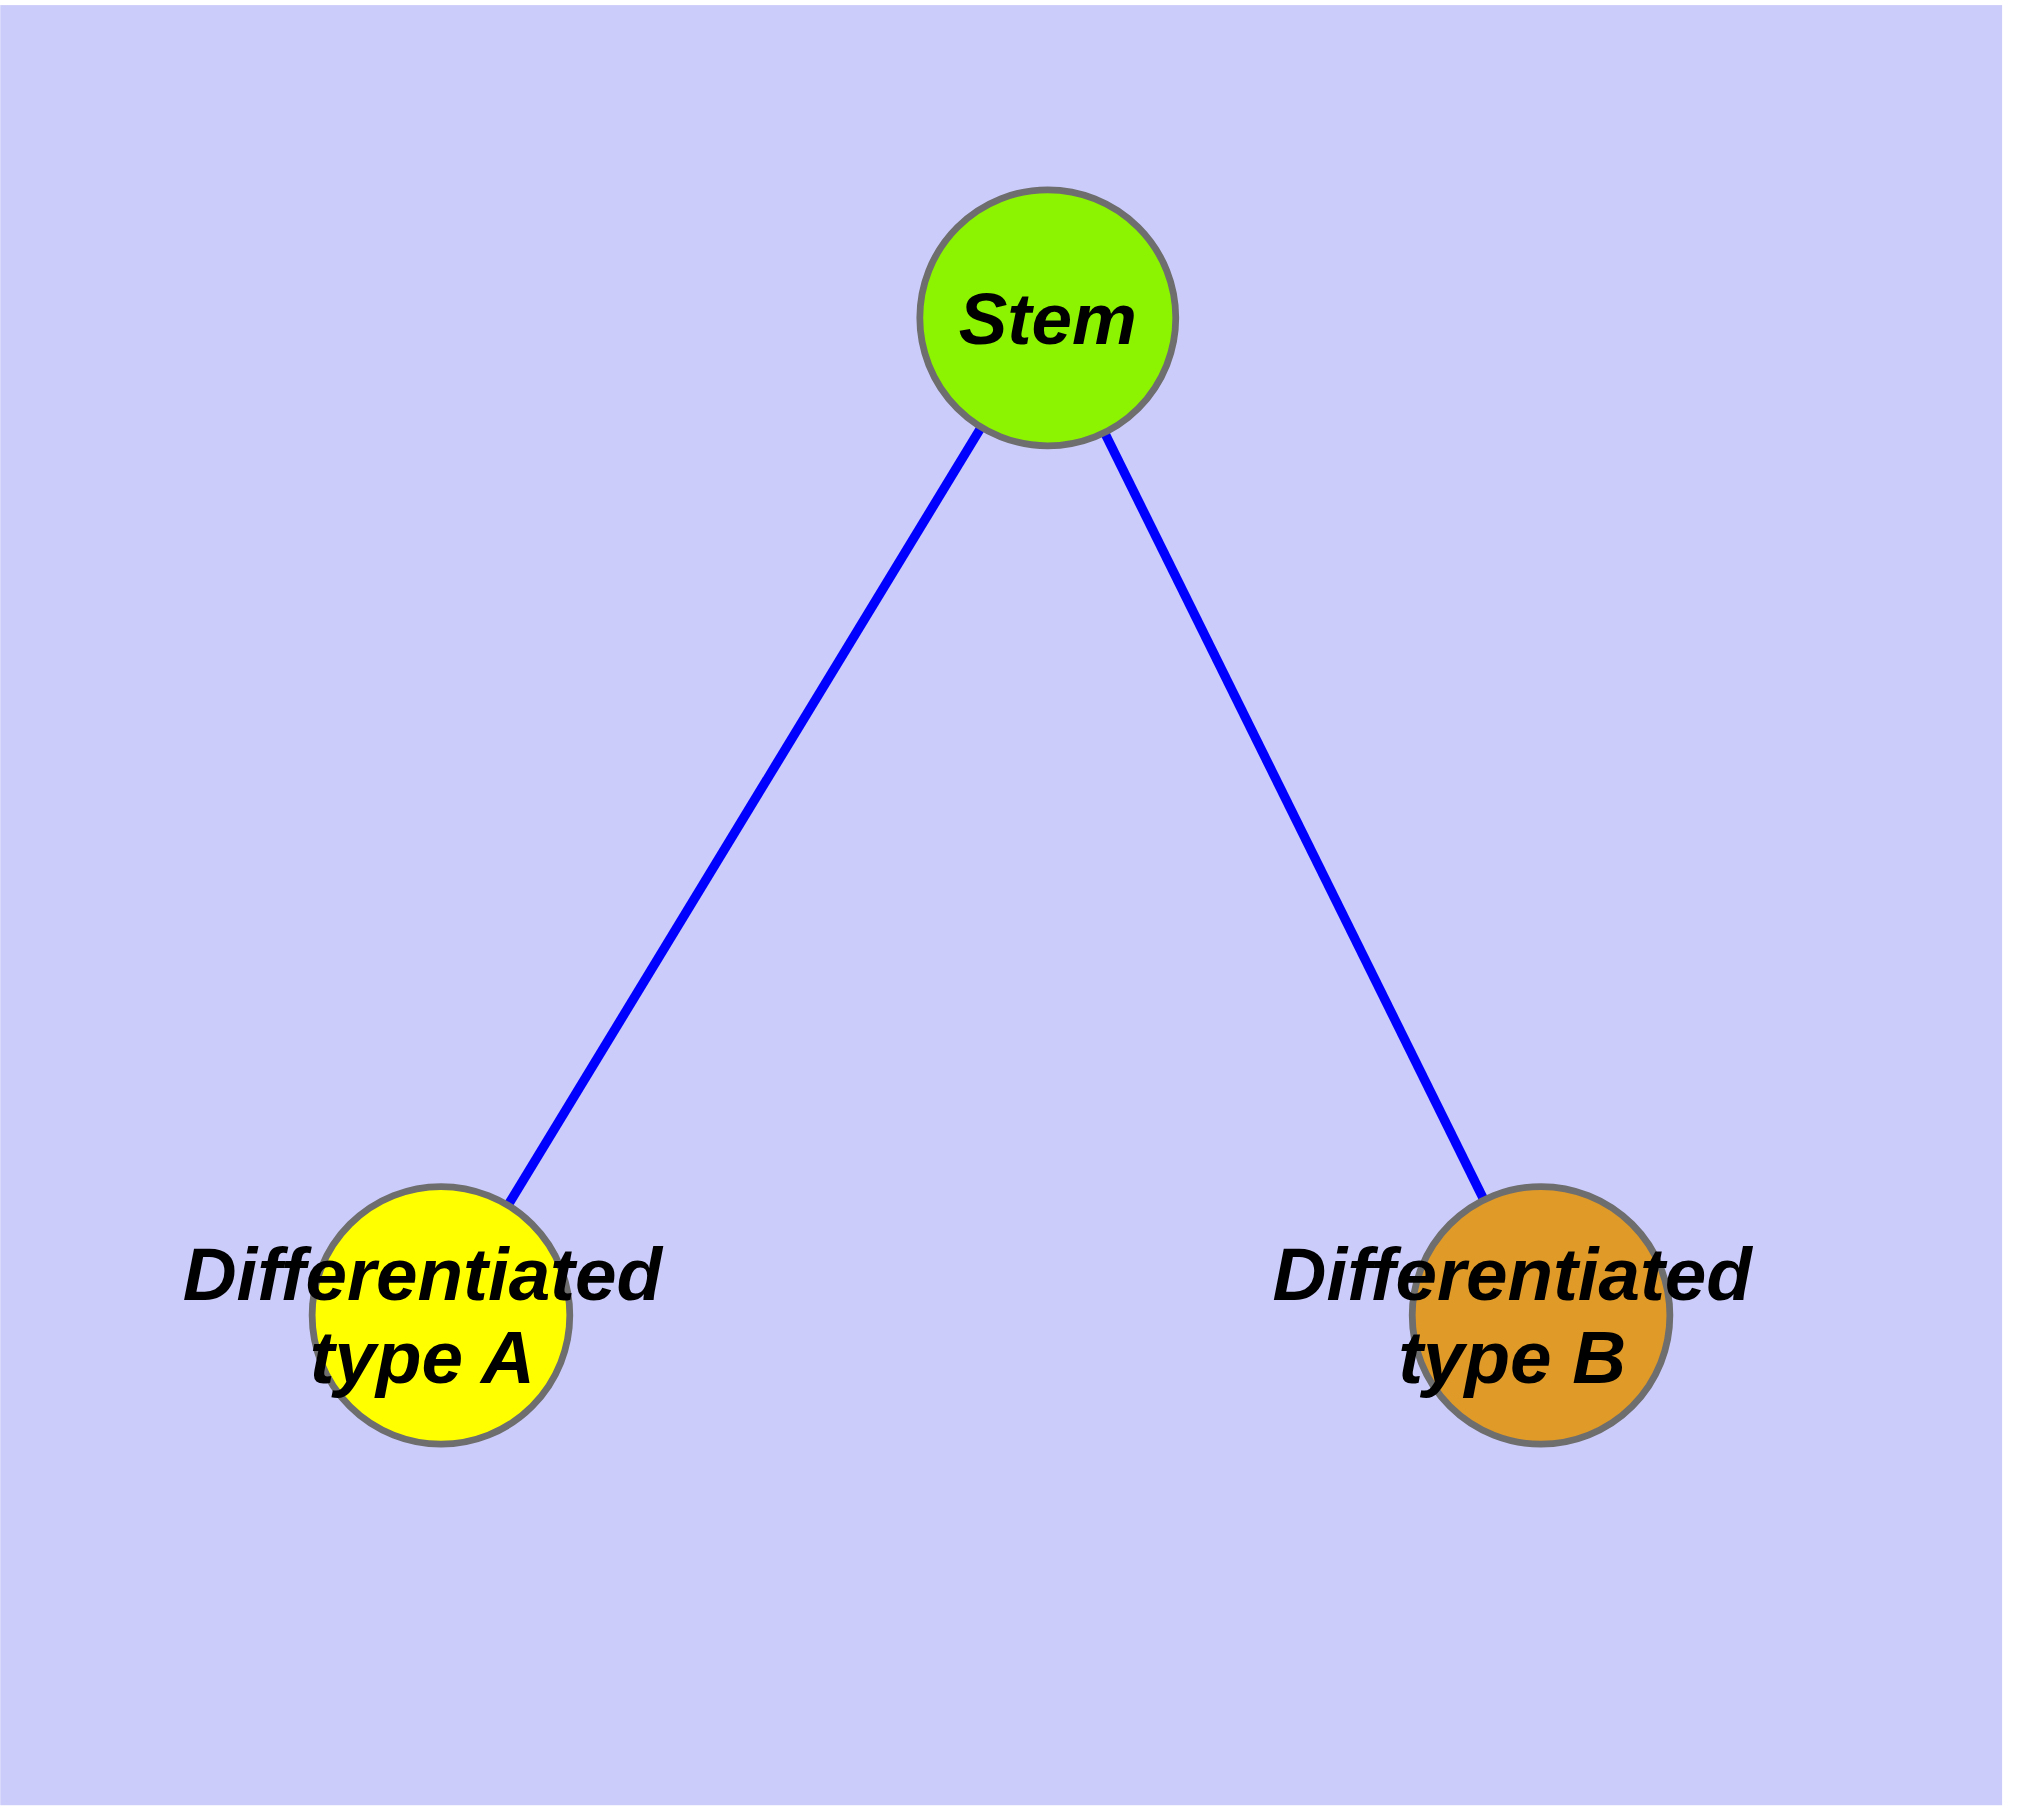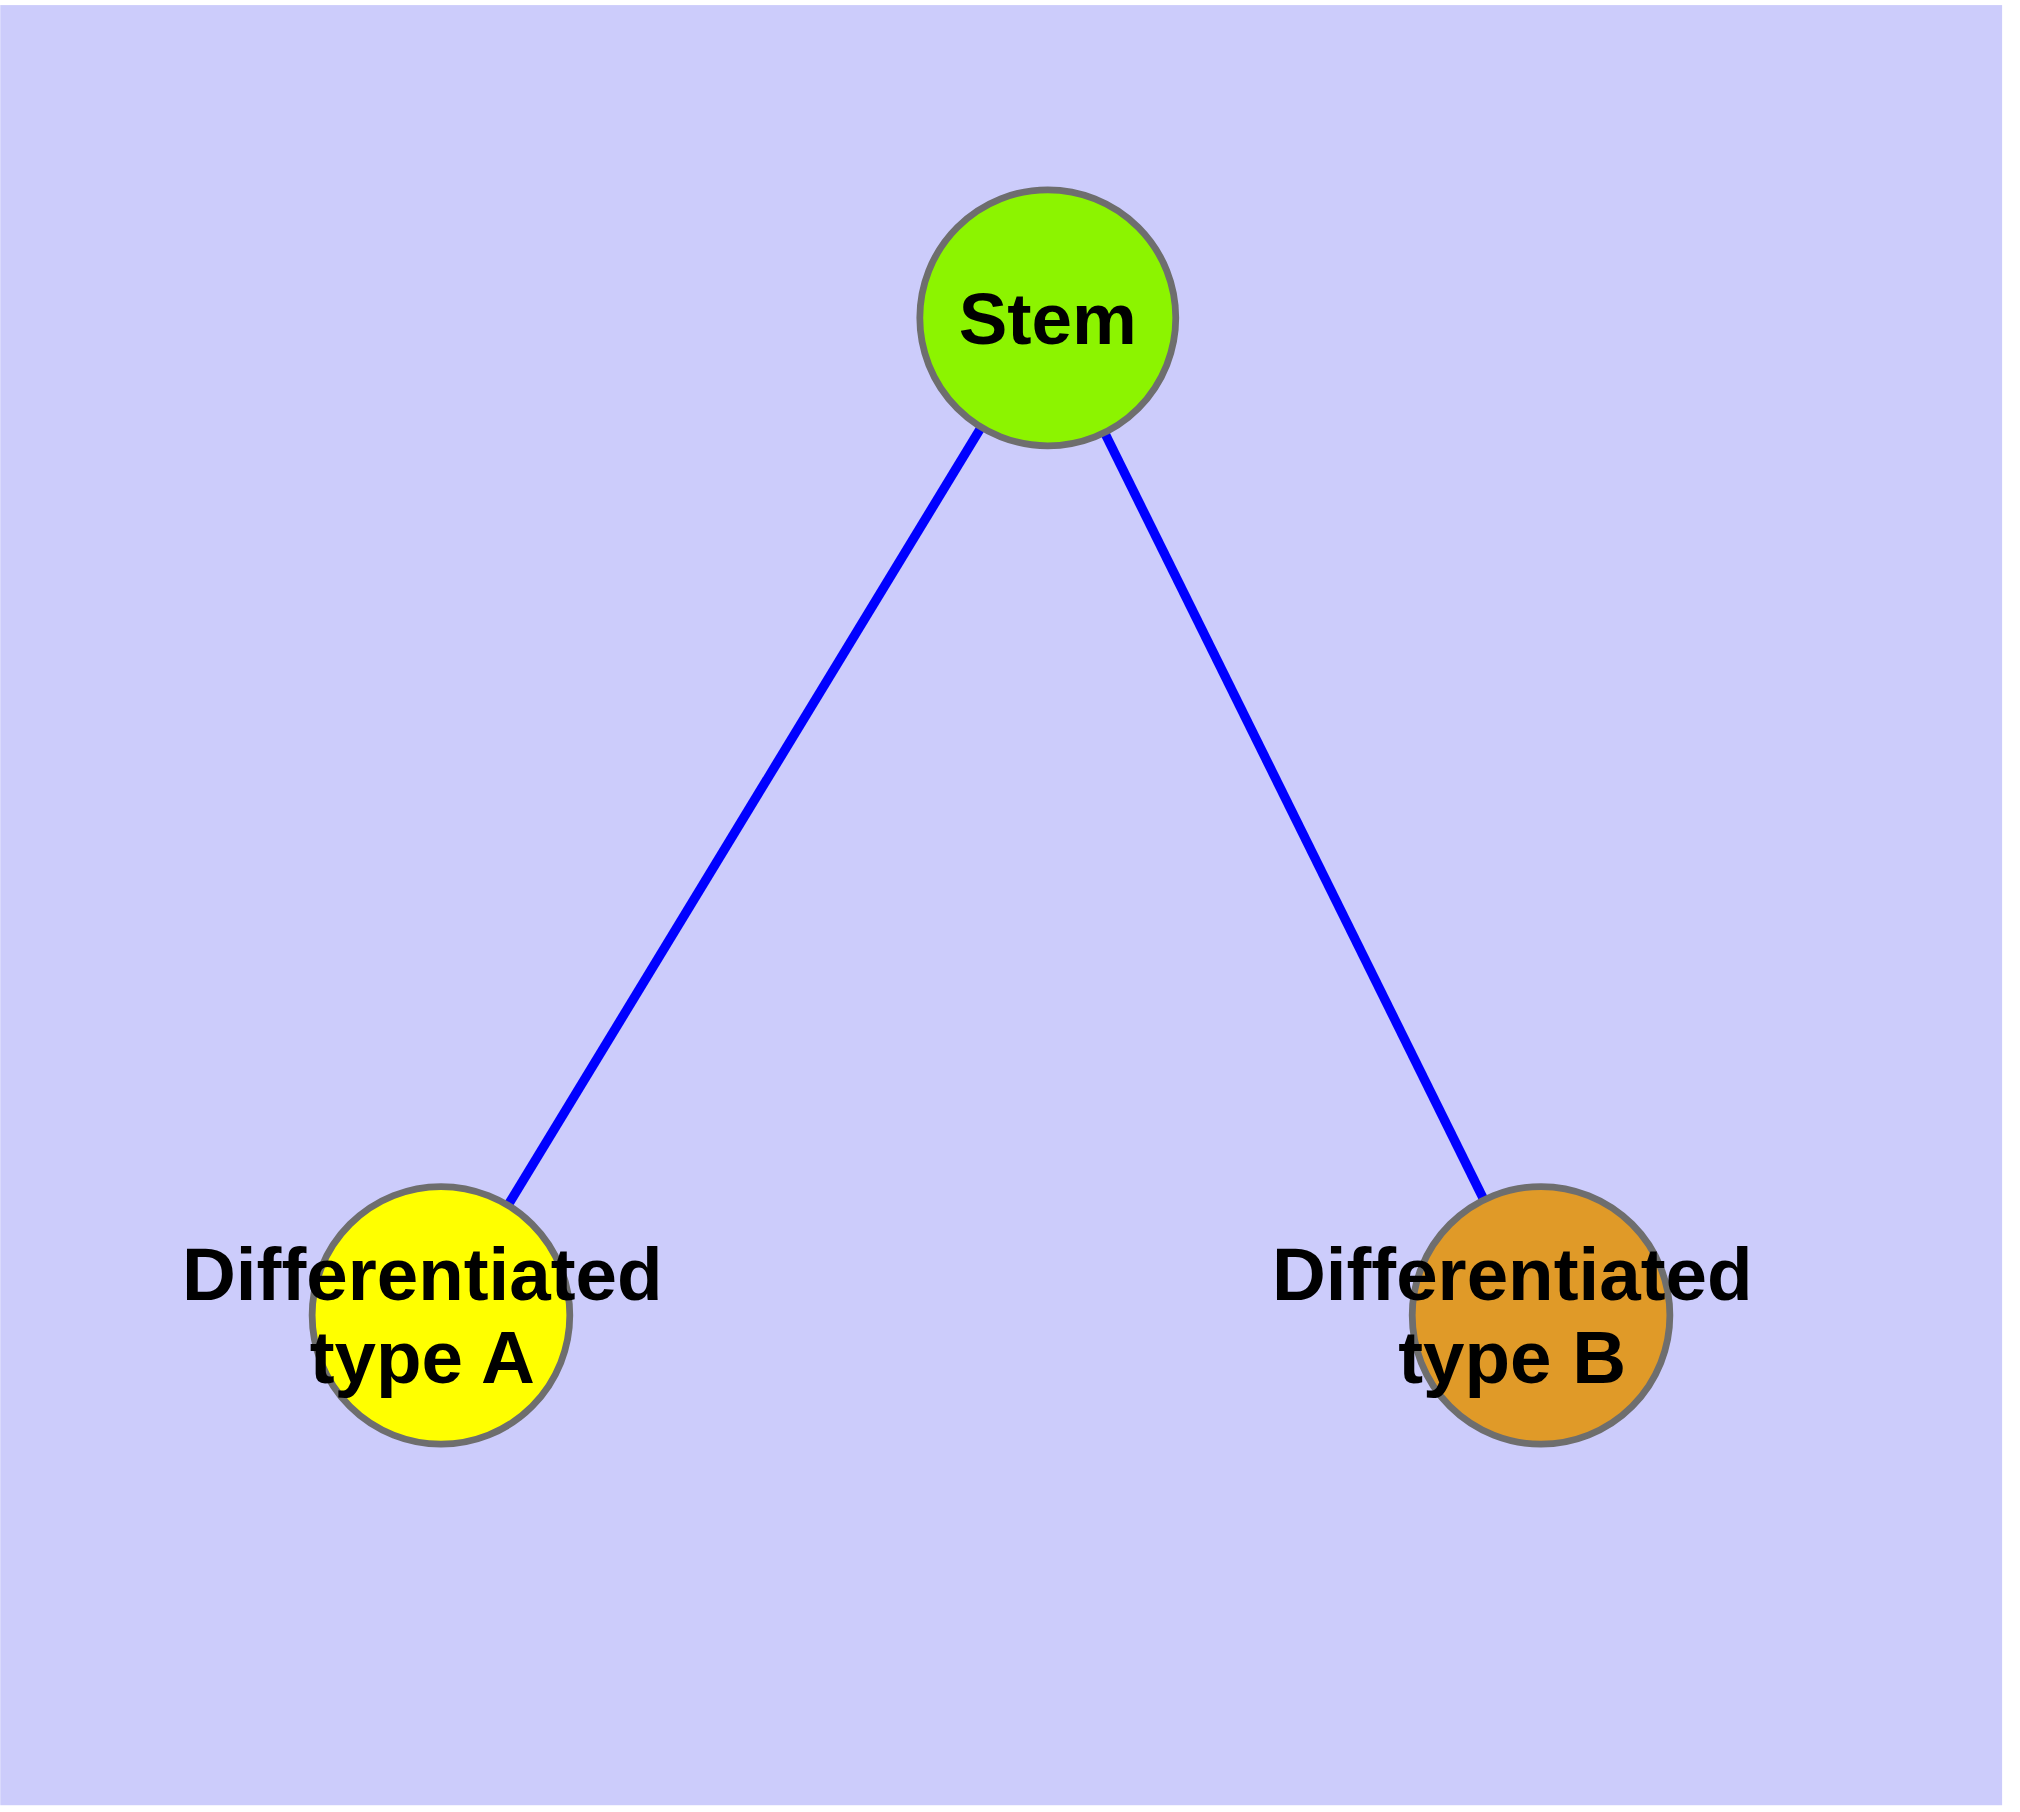--- a/index.html
+++ b/index.html
@@ -32,21 +32,21 @@
   }
   .node-label-root { font-size: 86px; }
   .node-label-leaf { font-size: 88px; }
   .node-circle { stroke: #6e6e6e; stroke-width: 8; }
   .edge-line { stroke: #0000ff; stroke-width: 11; stroke-linecap: butt; fill: none; }
   .plot-bg { stroke: none; }
 </style>
 </head>
 <body style="width: 2021px; height: 1812px; background: rgb(255, 255, 255);">
 
-<div id="canvas" style="width: 1796px; height: 1812px;">
+<div id="canvas" style="width: 1796px; height: 1812px; font-style: italic;">
   <svg id="graph-svg" viewBox="0 0 2384 2138" xmlns="http://www.w3.org/2000/svg">
     <rect id="plot-bg" class="plot-bg" x="0" y="6" width="2362" height="2124" fill="#ccccfb"></rect>
     <g id="edges-group">
         <line class="edge-line" x1="1157.522785128398" y1="504.00514232384853" x2="598.9969315263808" y2="1422.140518985265" stroke="#0000ff" stroke-width="11"></line>
         <line class="edge-line" x1="1302.9305857295815" y1="510.3561845424698" x2="1750.6261653583022" y2="1415.7474168844012" stroke="#0000ff" stroke-width="11"></line>
       </g>
     <g id="nodes-group">
         <g>
           <circle class="node-circle" cx="1236" cy="375" r="151" fill="#8cf400" stroke="#6e6e6e"></circle>
           <text class="node-label node-label-root" x="1236" y="375" font-size="86"><tspan x="1236" dy="0">Stem</tspan></text>

